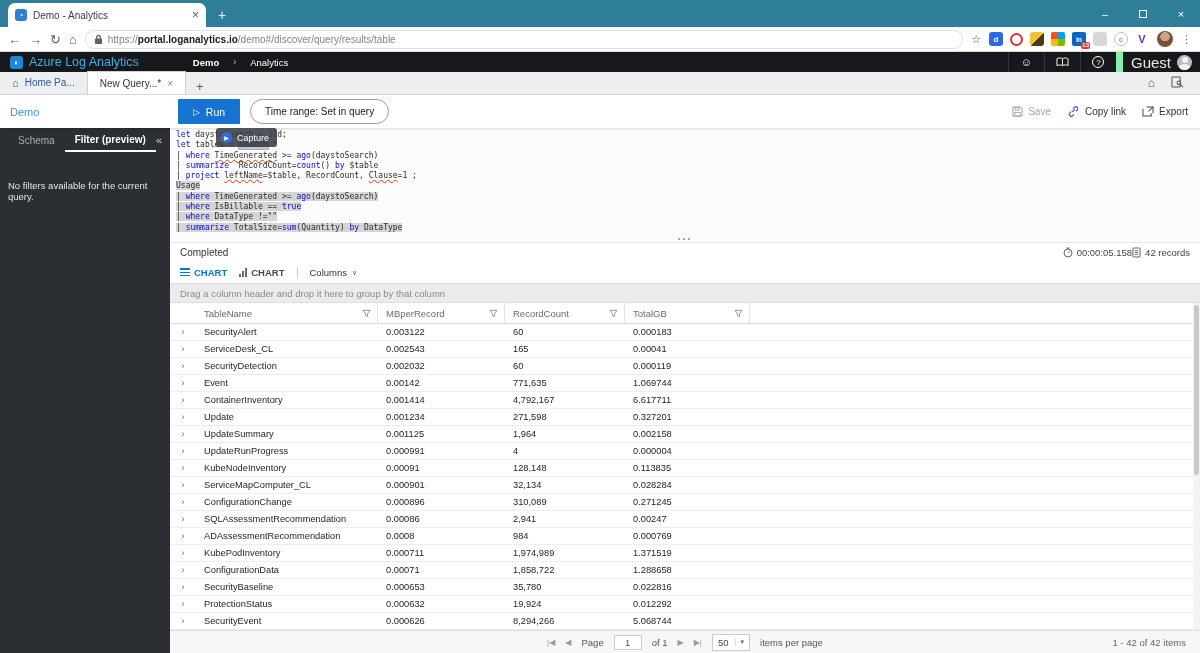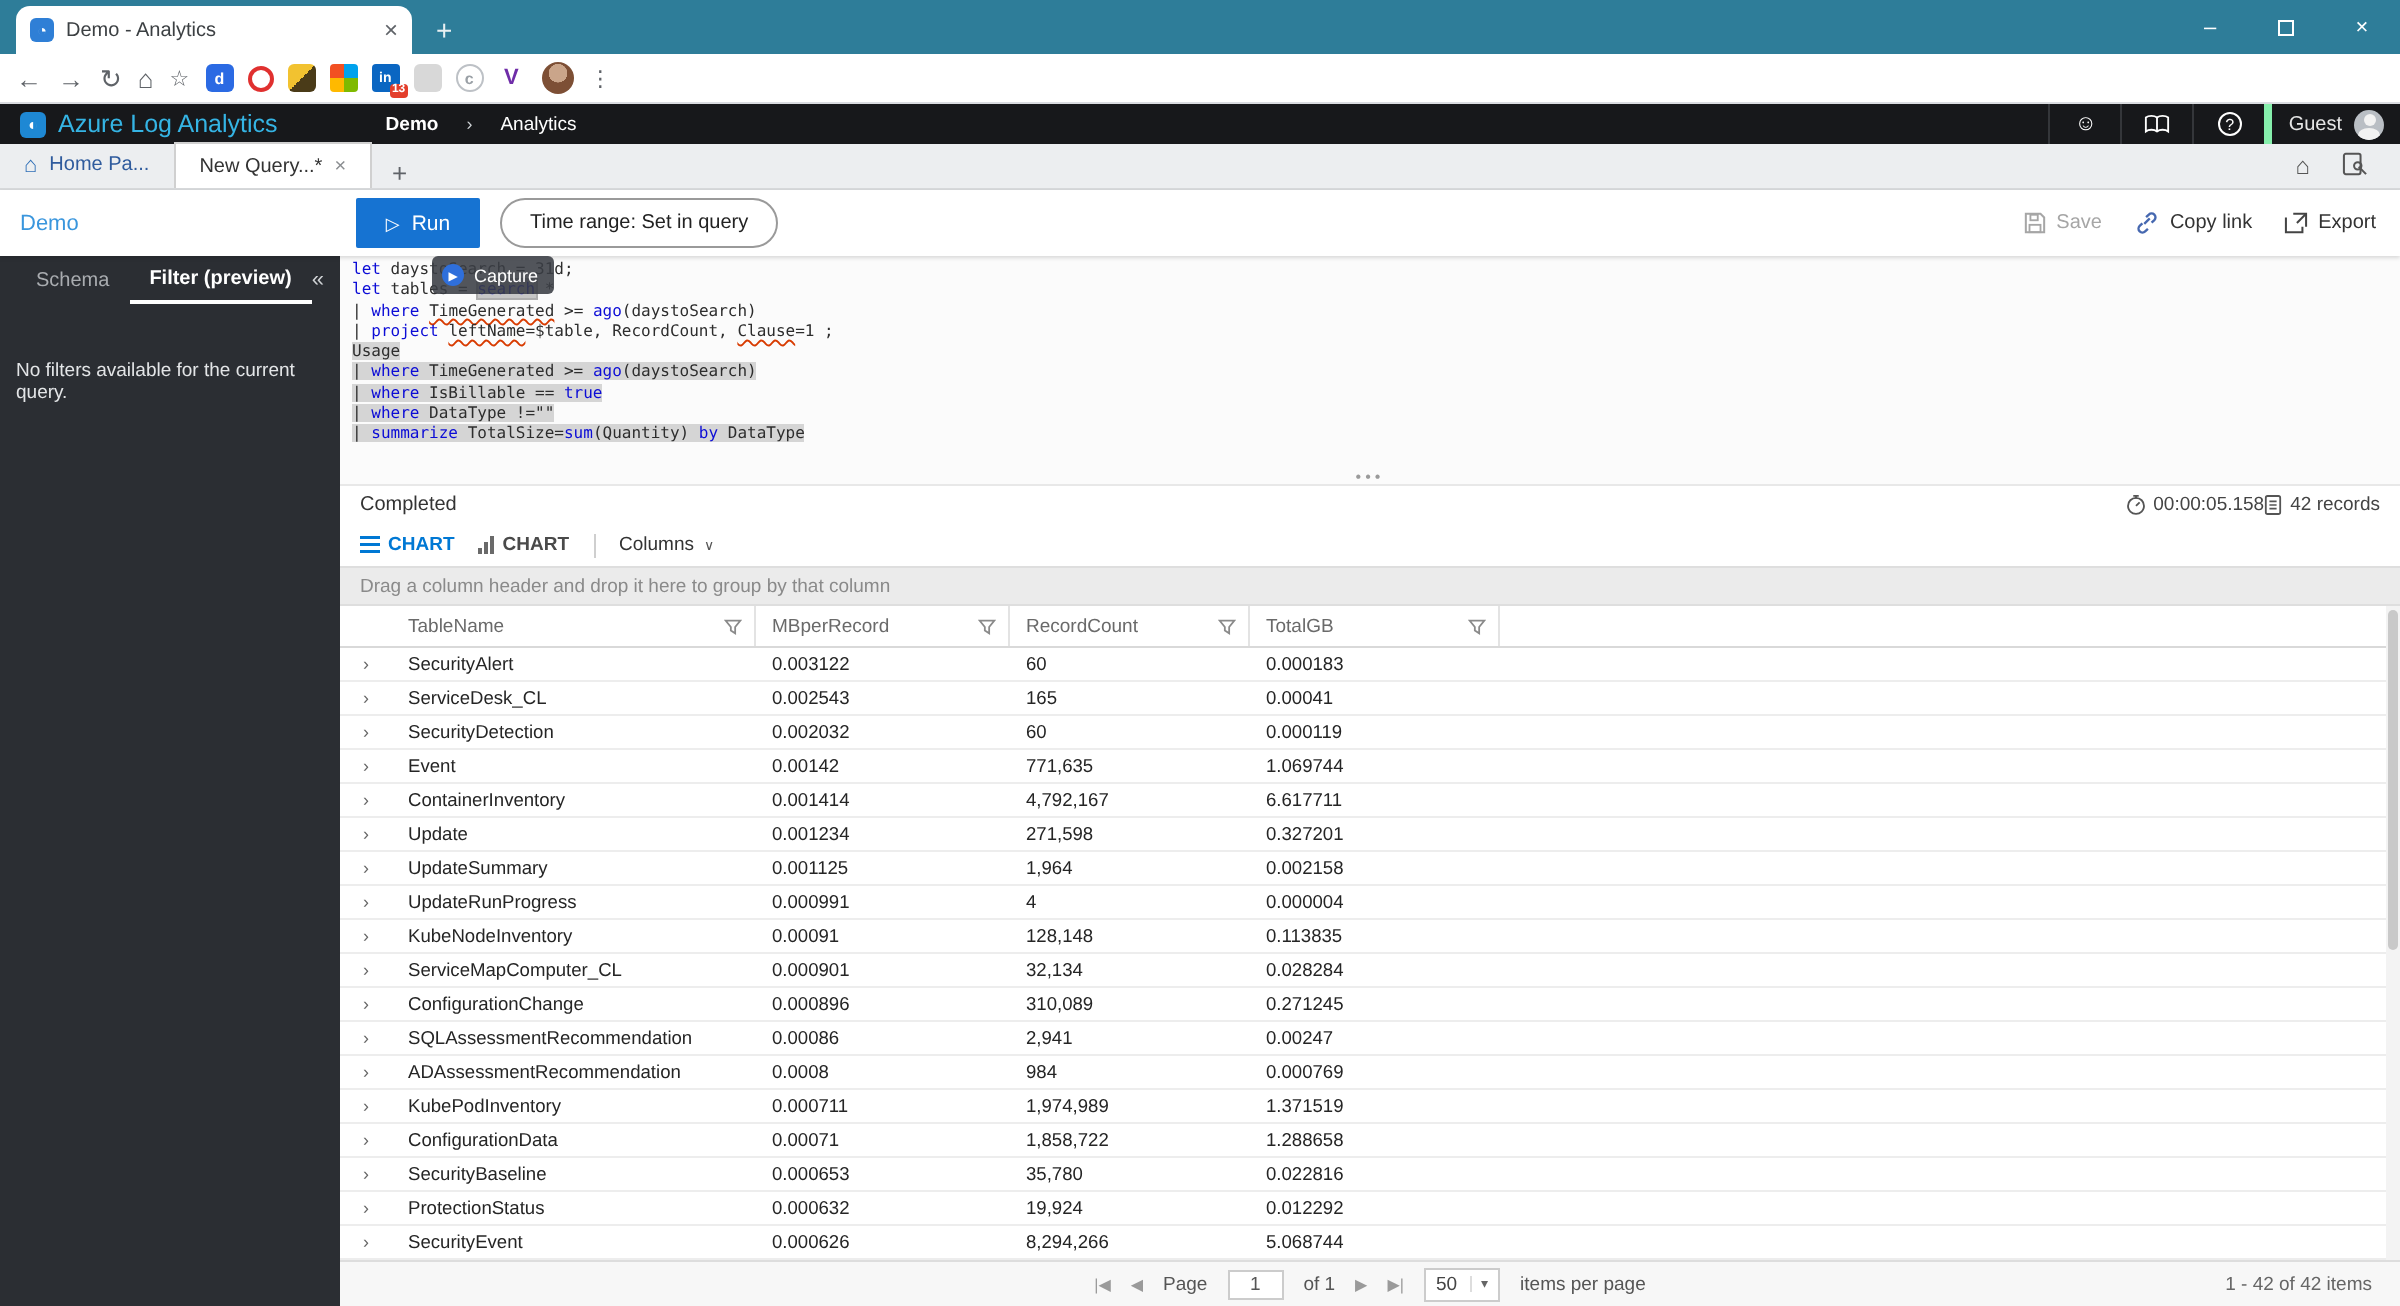--- a/index.html
+++ b/index.html
@@ -41,21 +41,21 @@
 
   
   .app-header { height:20px; background:#17181b; display:flex; align-items:center; flex:0 0 auto; color:#fff; }
   .logo-wrap { display:flex; align-items:center; gap:6px; padding:0 10px; }
   .logo-ico { width:13px; height:13px; border-radius:3px; background:#1e88d4; display:flex; align-items:center; justify-content:center; color:#fff; font-size:8px; }
   .product { color:#35b4e4; font-size:12.5px; }
   .crumbs { display:flex; align-items:center; gap:14px; margin-left:44px; font-size:9.5px; }
   .crumb-sep { color:#cfd3d7; font-size:9px; }
   .hdr-right { margin-left:auto; display:flex; align-items:center; height:100%; }
   .hdr-btn { width:36px; height:100%; border-left:1px solid #34363a; display:flex; align-items:center; justify-content:center; color:#fff; font-size:11px; }
-  .guest { display:flex; align-items:center; gap:6px; border-left:4px solid #86efac; padding:0 8px; height:100%; font-size:10px; color:#e6e6e6; }
+  .guest { display:flex; align-items:center; gap:6px; border-left:7px solid #86efac; padding:0 8px; height:100%; font-size:15px; color:#e6e6e6; }
   .guest-avatar { width:15px; height:15px; border-radius:50%; background:#b9bec4; position:relative; overflow:hidden; }
   .guest-avatar:before { content:""; position:absolute; left:4.5px; top:2.5px; width:6px; height:6px; border-radius:50%; background:#f2f2f2; }
   .guest-avatar:after { content:""; position:absolute; left:2px; top:9px; width:11px; height:7px; border-radius:50% 50% 0 0; background:#f2f2f2; }
 
   
   .doc-tabs { height:23px; background:#eceef0; border-bottom:1px solid #d7d9db; display:flex; align-items:flex-end; flex:0 0 auto; }
   .dtab { height:23px; display:flex; align-items:center; gap:6px; padding:0 12px; font-size:10px; }
   .dtab-home { color:#2f5b9d; }
   .home-glyph { color:#2f6fb7; font-size:11px; }
   .dtab-active { background:#fff; border:1px solid #d0d0d0; border-bottom:none; color:#333; }
@@ -156,20 +156,27 @@
         </span>
       <span class="win-btn">×</span>
     </div>
   </div>
 
   <div class="chrome-bar">
     <span class="nav-ico">←</span>
     <span class="nav-ico">→</span>
     <span class="nav-ico">↻</span>
     <span class="nav-ico">⌂</span>
+    <div class="omnibox">
+      <svg width="9" height="11" viewBox="0 0 10 12">
+          <rect x="1" y="5" width="8" height="6" rx="1" fill="#5f6368"></rect>
+          <path d="M3 5.5V3.5a2 2 0 0 1 4 0v2" fill="none" stroke="#5f6368" stroke-width="1.4"></path>
+        </svg>
+      <span class="url"><span>https://</span><b>portal.loganalytics.io</b><span>/demo#/discover/query/results/table</span></span>
+    </div>
     <span class="star">☆</span>
     <div class="ext-row" id="ext-row">
         <span class="ext ext-d">d</span>
         <span class="ext ext-o"></span>
         <span class="ext ext-bee"></span>
         <span class="ext ext-win"></span>
         <span class="ext ext-li">in<span class="badge">13</span></span>
         <span class="ext ext-pdf"></span>
         <span class="ext ext-c">c</span>
         <span class="ext ext-v">V</span>
@@ -279,20 +286,21 @@
     <div class="main-col">
 
       <div class="editor" id="editor">
         <div class="capture-tip">
           <span class="capture-ico">▶</span>
           <span>Capture</span>
         </div>
         <div class="code-line"><span class="kw">let</span> daystoSearch = 31d;</div>
           <div class="code-line"><span class="kw">let</span> tables = <span class="kw wh">search</span> *</div>
           <div class="code-line">| <span class="kw">where</span> <span class="sq">TimeGenerated</span> &gt;= <span class="kw">ago</span>(daystoSearch)</div>
+          <div class="code-line">| <span class="kw">summarize</span>  RecordCount=<span class="kw">count</span>() <span class="kw">by</span> $table</div>
           <div class="code-line">| <span class="kw">project</span> <span class="sq">leftName</span>=$table, RecordCount, <span class="sq">Clause</span>=1 ;</div>
           <div class="code-line"><span class="sel">Usage</span></div>
           <div class="code-line"><span class="sel">| <span class="kw">where</span> TimeGenerated &gt;= <span class="kw">ago</span>(daystoSearch)</span></div>
           <div class="code-line"><span class="sel">| <span class="kw">where</span> IsBillable == <span class="kw">true</span></span></div>
           <div class="code-line"><span class="sel">| <span class="kw">where</span> DataType !=""</span></div>
           <div class="code-line"><span class="sel">| <span class="kw">summarize</span> TotalSize=<span class="kw">sum</span>(Quantity) <span class="kw">by</span> DataType</span></div>
           <div class="splitter">•••</div>
       </div>
 
       <div class="status-row">

